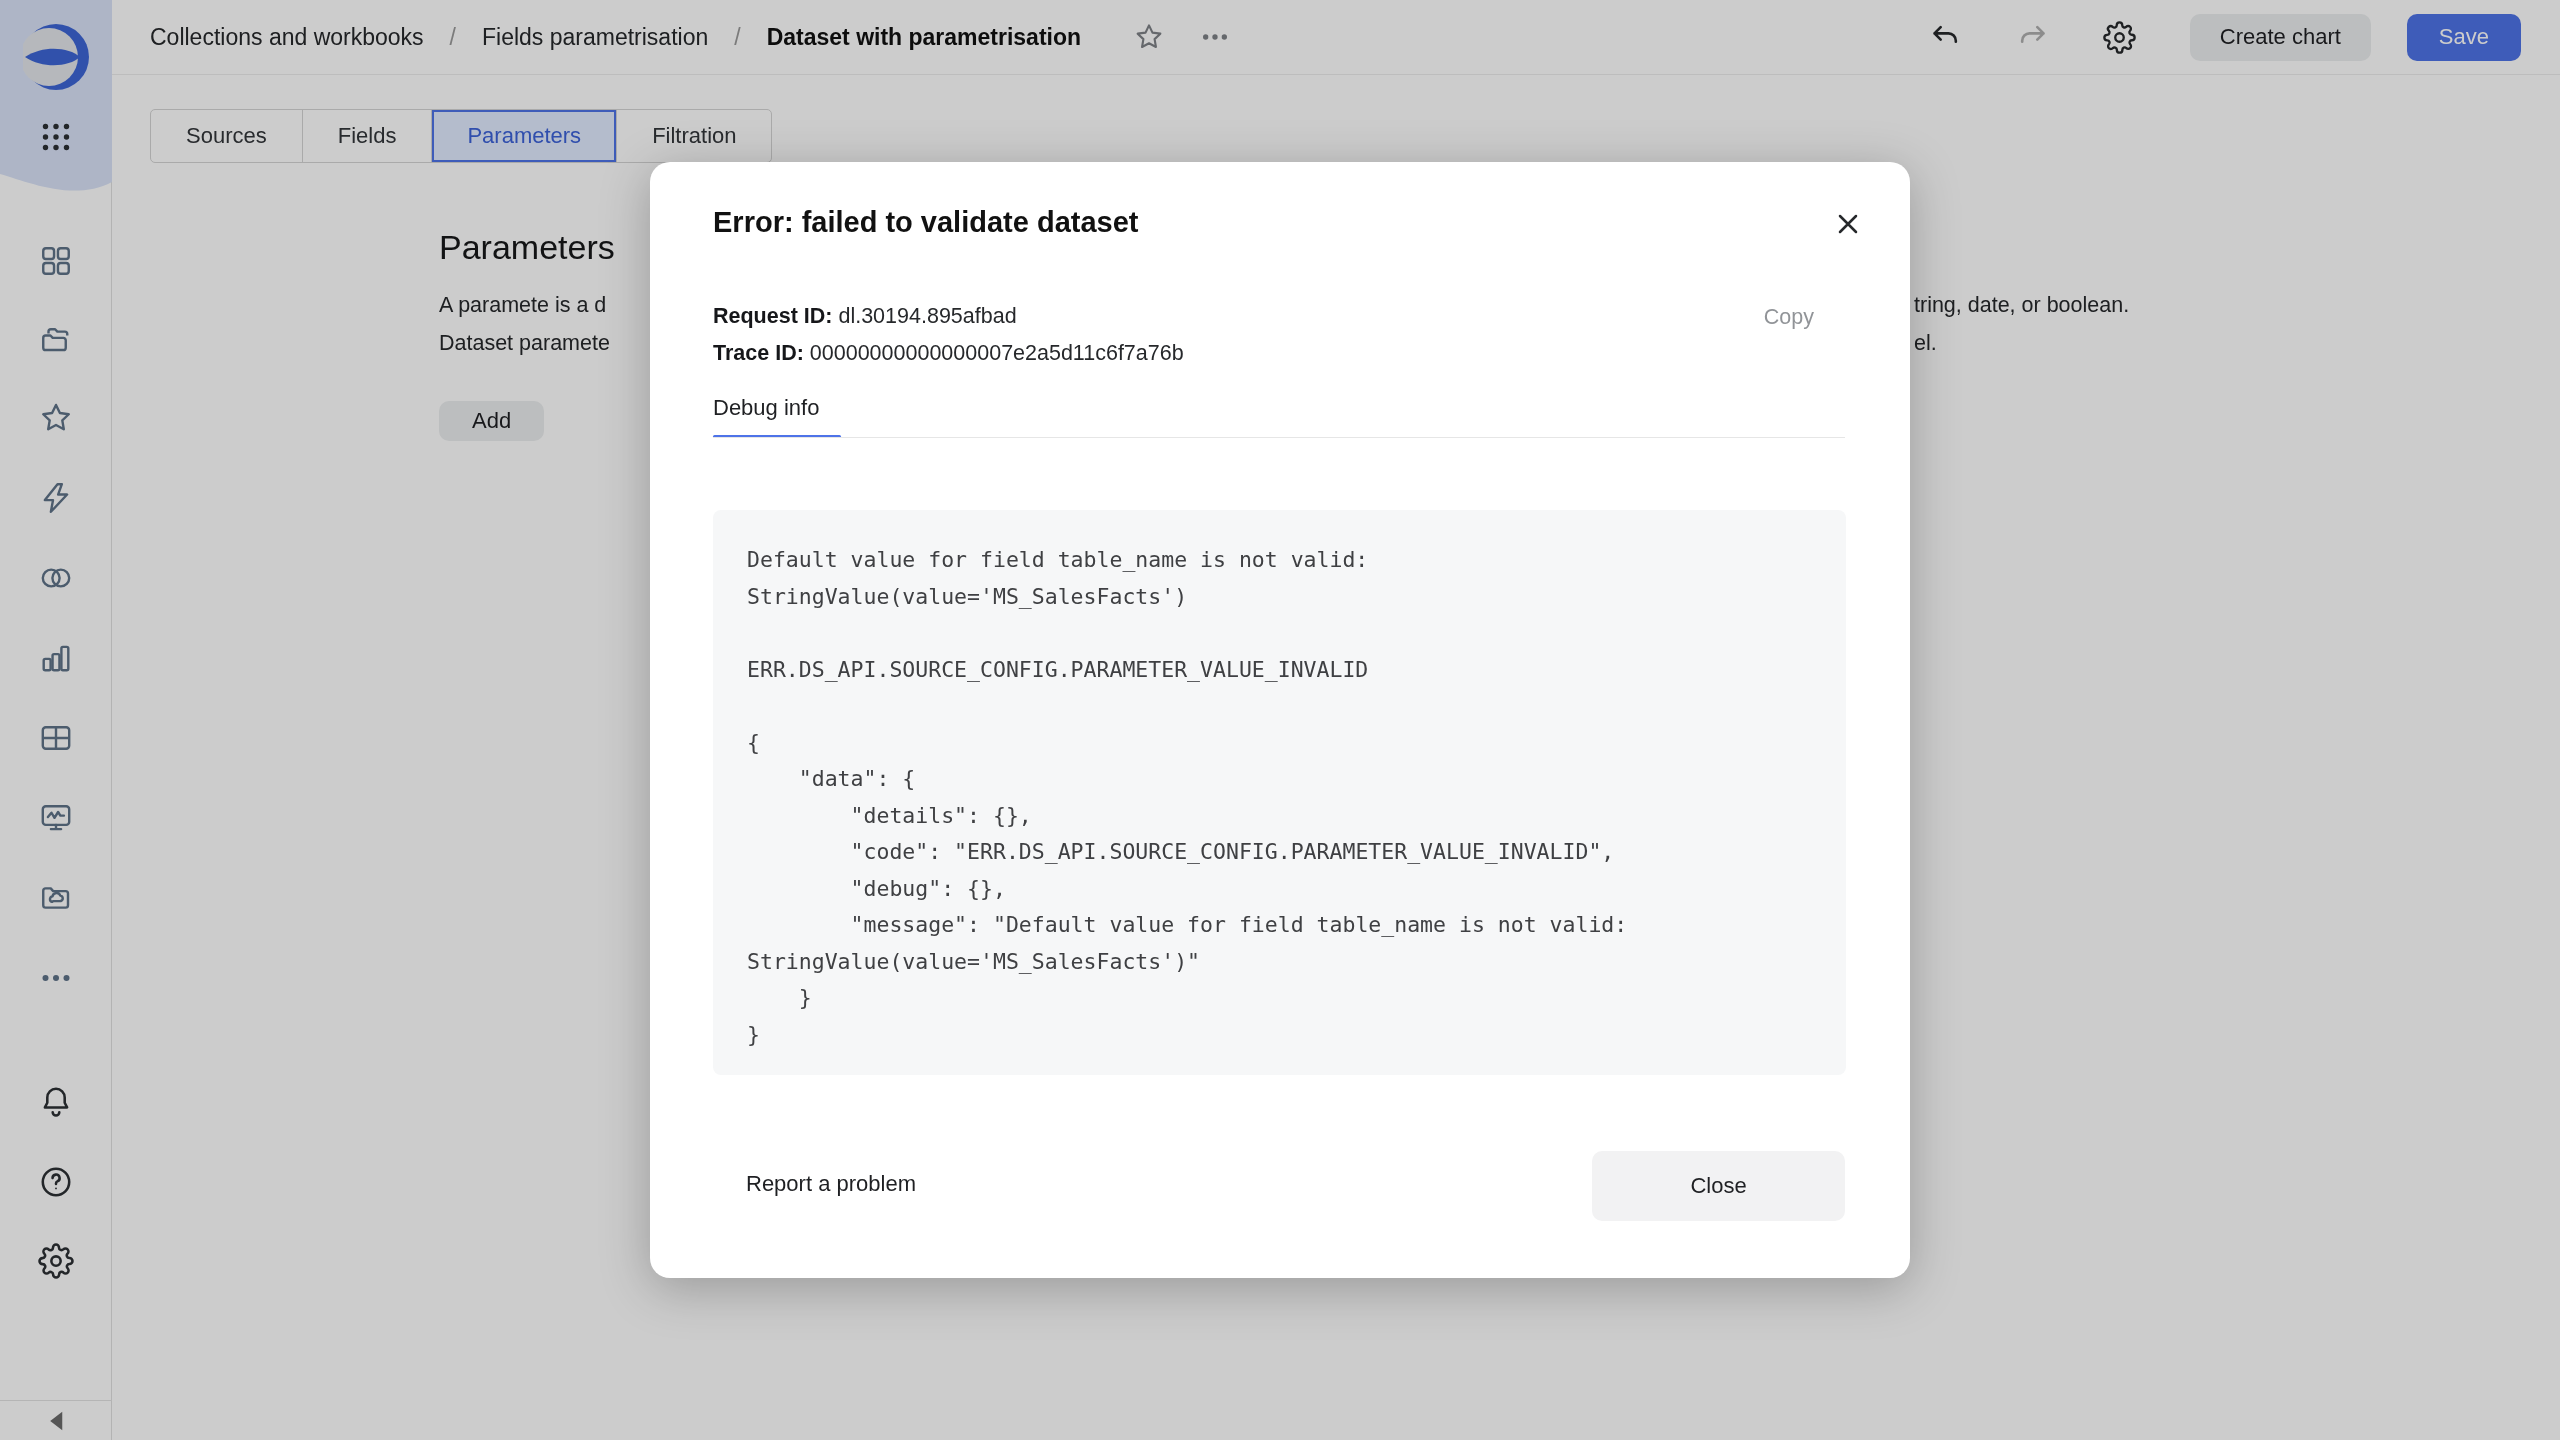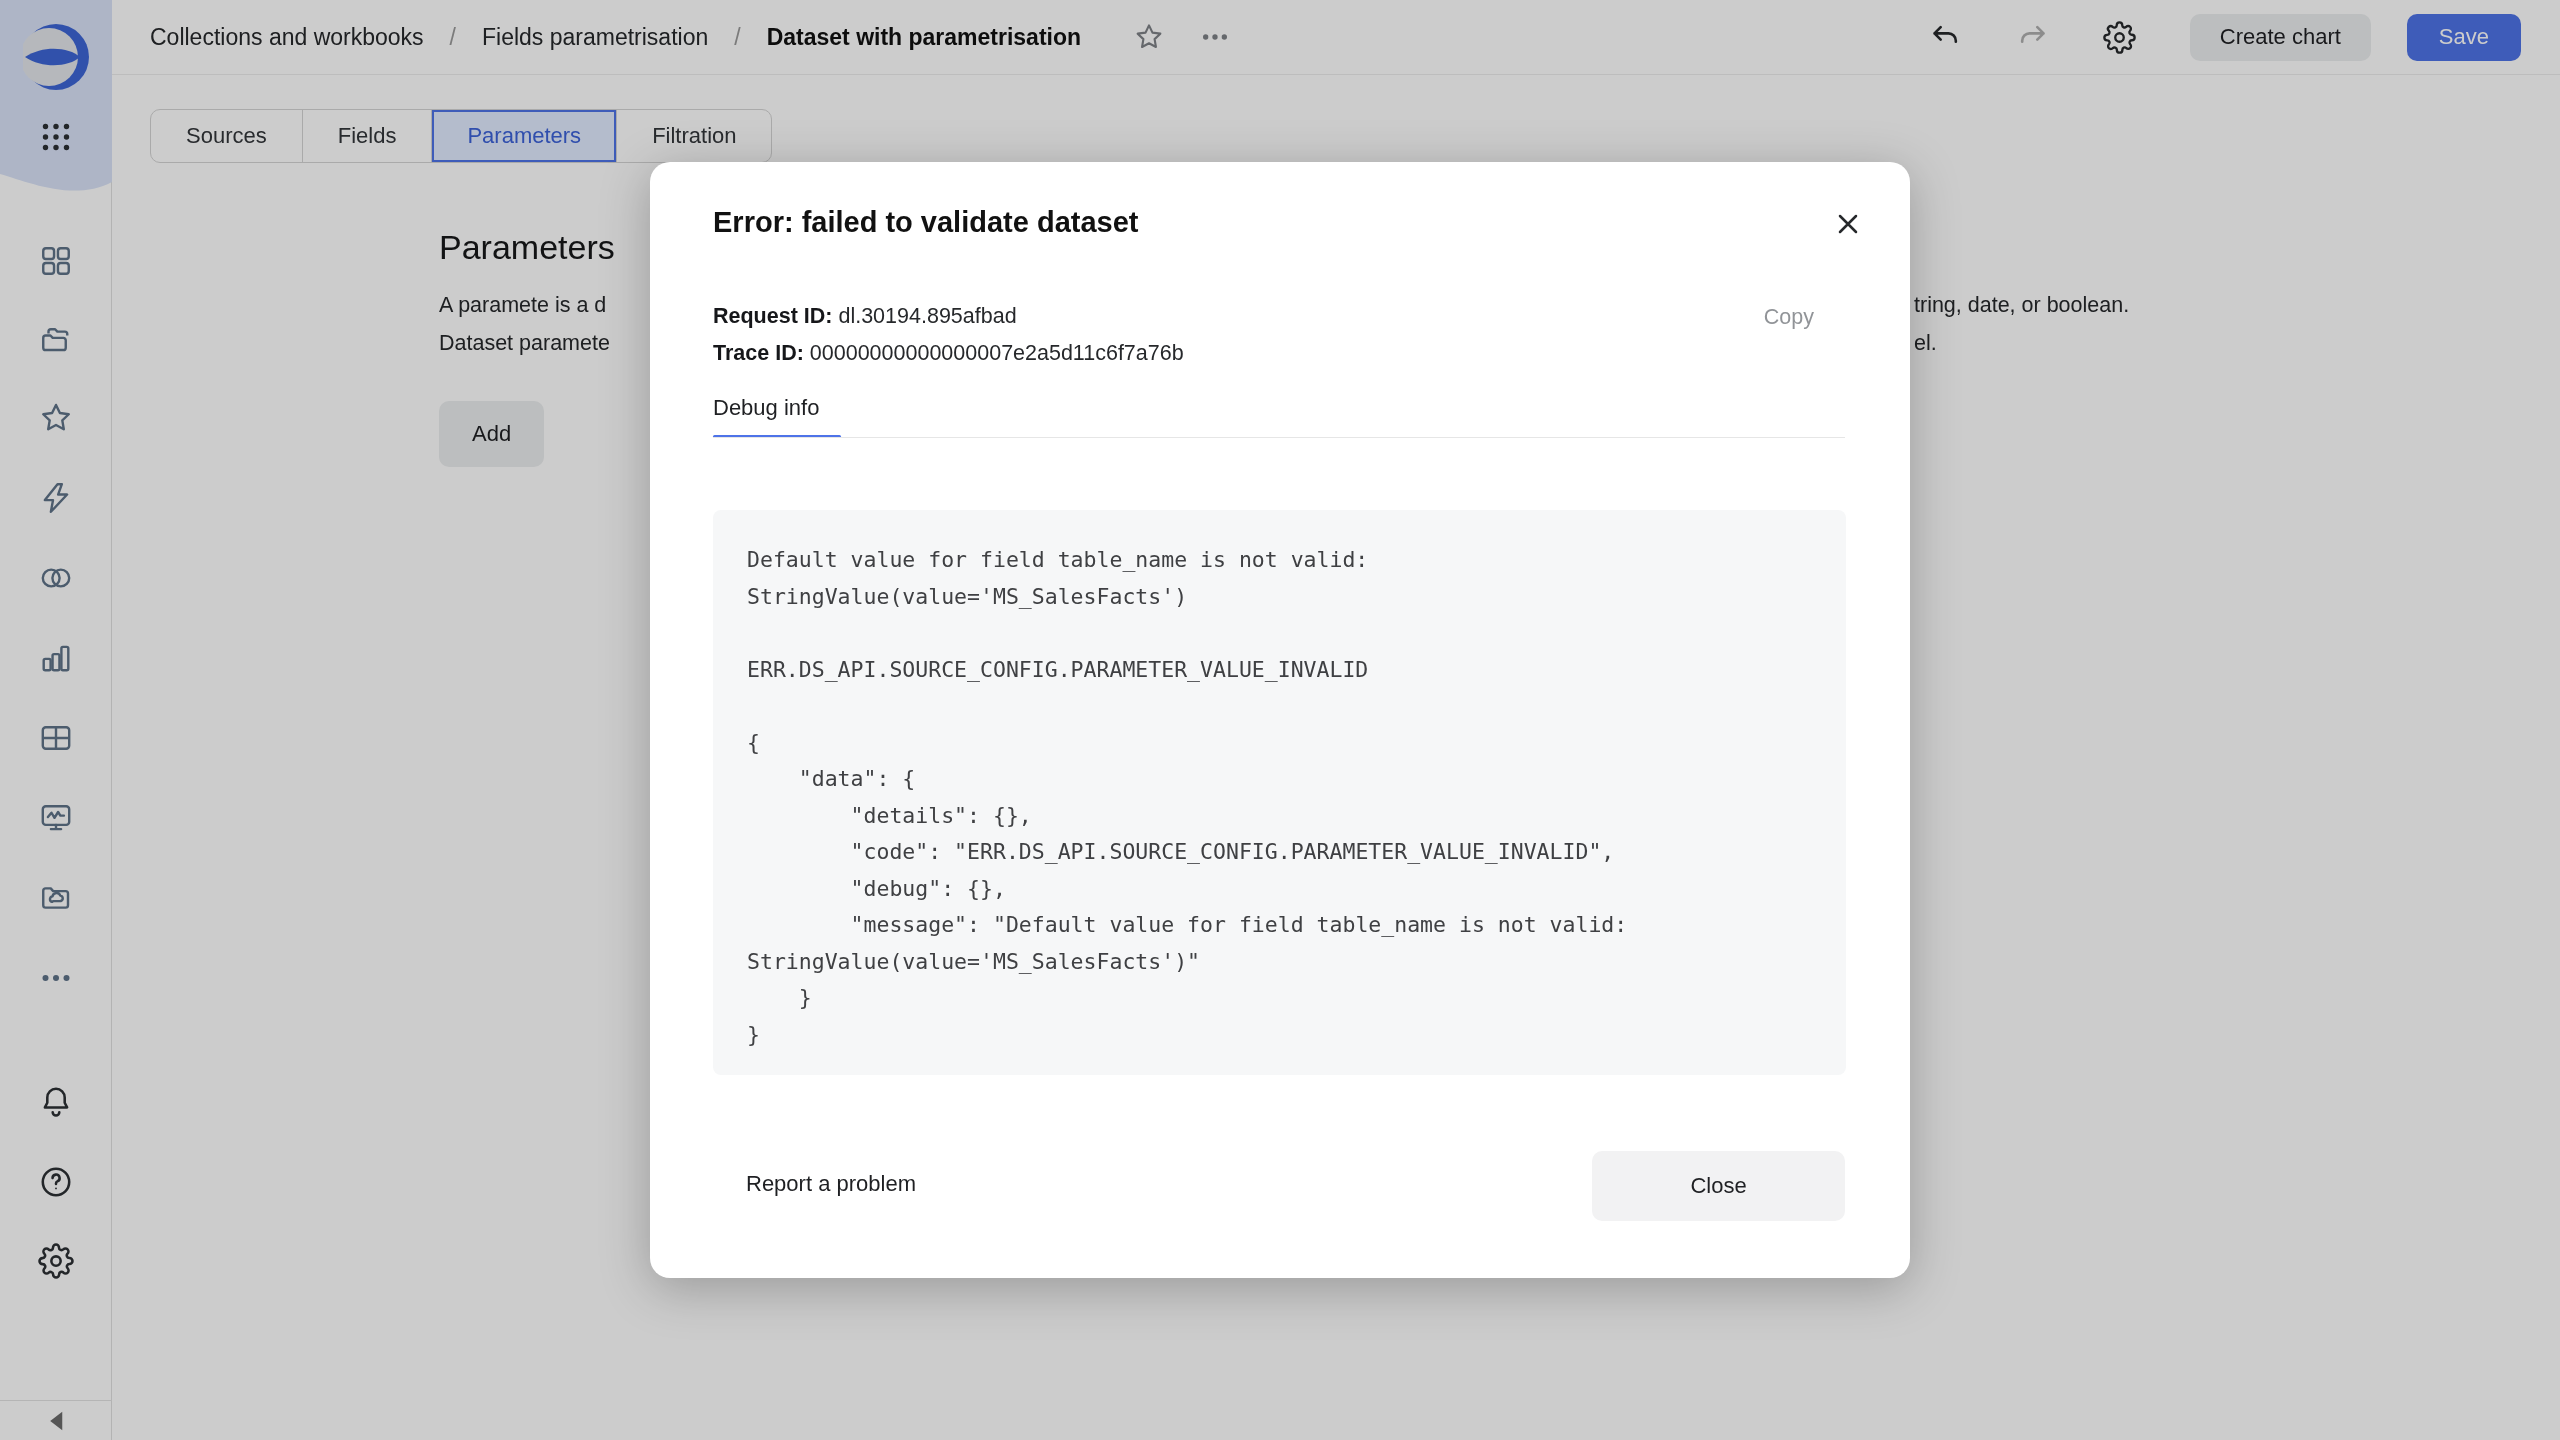--- a/index.html
+++ b/index.html
@@ -33,32 +33,32 @@
   .act-ic.disabled{color:#b0b0b0;}
   .act-ic svg{width:100%;height:100%;}
   .btn{display:flex;align-items:center;justify-content:center;height:47px;border-radius:10px;
        font-size:22px;cursor:pointer;box-sizing:border-box;}
   .btn-default{background:#eceeef;color:#1f2023;padding:0 30px;}
   .btn-create{margin-left:42px;}
   .btn-primary{background:#4e73e8;color:#fff;padding:0 32px;margin-left:24px;}
 
   
   .tabsbar{position:absolute;left:150px;top:109px;display:flex;height:54px;background:#fff;
-           border:1px solid #d5d5d5;border-radius:10px;box-sizing:border-box;}
+           border:1px solid #d5d5d5;border-radius:5px;box-sizing:border-box;}
   .seg{display:flex;align-items:center;padding:0 35px;font-size:22px;color:#33363a;cursor:pointer;
        border-left:1px solid #d5d5d5;position:relative;}
   .seg:first-child{border-left:none;}
   .seg.active{color:#3c62d9;background:#e1ebff;box-shadow:inset 0 0 0 2px #4e73e8;}
 
   
   .page-title{position:absolute;left:439px;top:228px;font-size:34px;font-weight:500;color:#17181a;}
   .desc{position:absolute;font-size:21.5px;color:#26282b;white-space:nowrap;}
   .d-l1{left:439px;top:293px;} .d-l2{left:439px;top:331px;}
   .d-r1{left:1914px;top:293px;} .d-r2{left:1914px;top:331px;}
-  .add-btn{position:absolute;left:439px;top:401px;height:66px;padding:13px 33px;font-size:22px;}
+  .add-btn{position:absolute;left:439px;top:401px;height:40px;padding:13px 33px;font-size:22px;}
 
   
   .backdrop{position:absolute;inset:0;background:rgba(0,0,0,0.2);z-index:10;}
   .modal{position:absolute;left:650px;top:162px;width:1260px;height:1116px;background:#fff;
          border-radius:20px;z-index:20;box-shadow:0 10px 50px rgba(0,0,0,.25);}
   .modal-title{position:absolute;left:63px;top:44px;font-size:29px;font-weight:600;color:#111;}
   .modal-close{position:absolute;right:46px;top:46px;width:32px;height:32px;color:#26282b;cursor:pointer;}
   .modal-close svg{width:100%;height:100%;}
   .meta{position:absolute;left:63px;top:120px;font-size:21.5px;line-height:37px;color:#26282b;margin-top:16px;}
   .meta b{font-weight:700;color:#16171a;}

